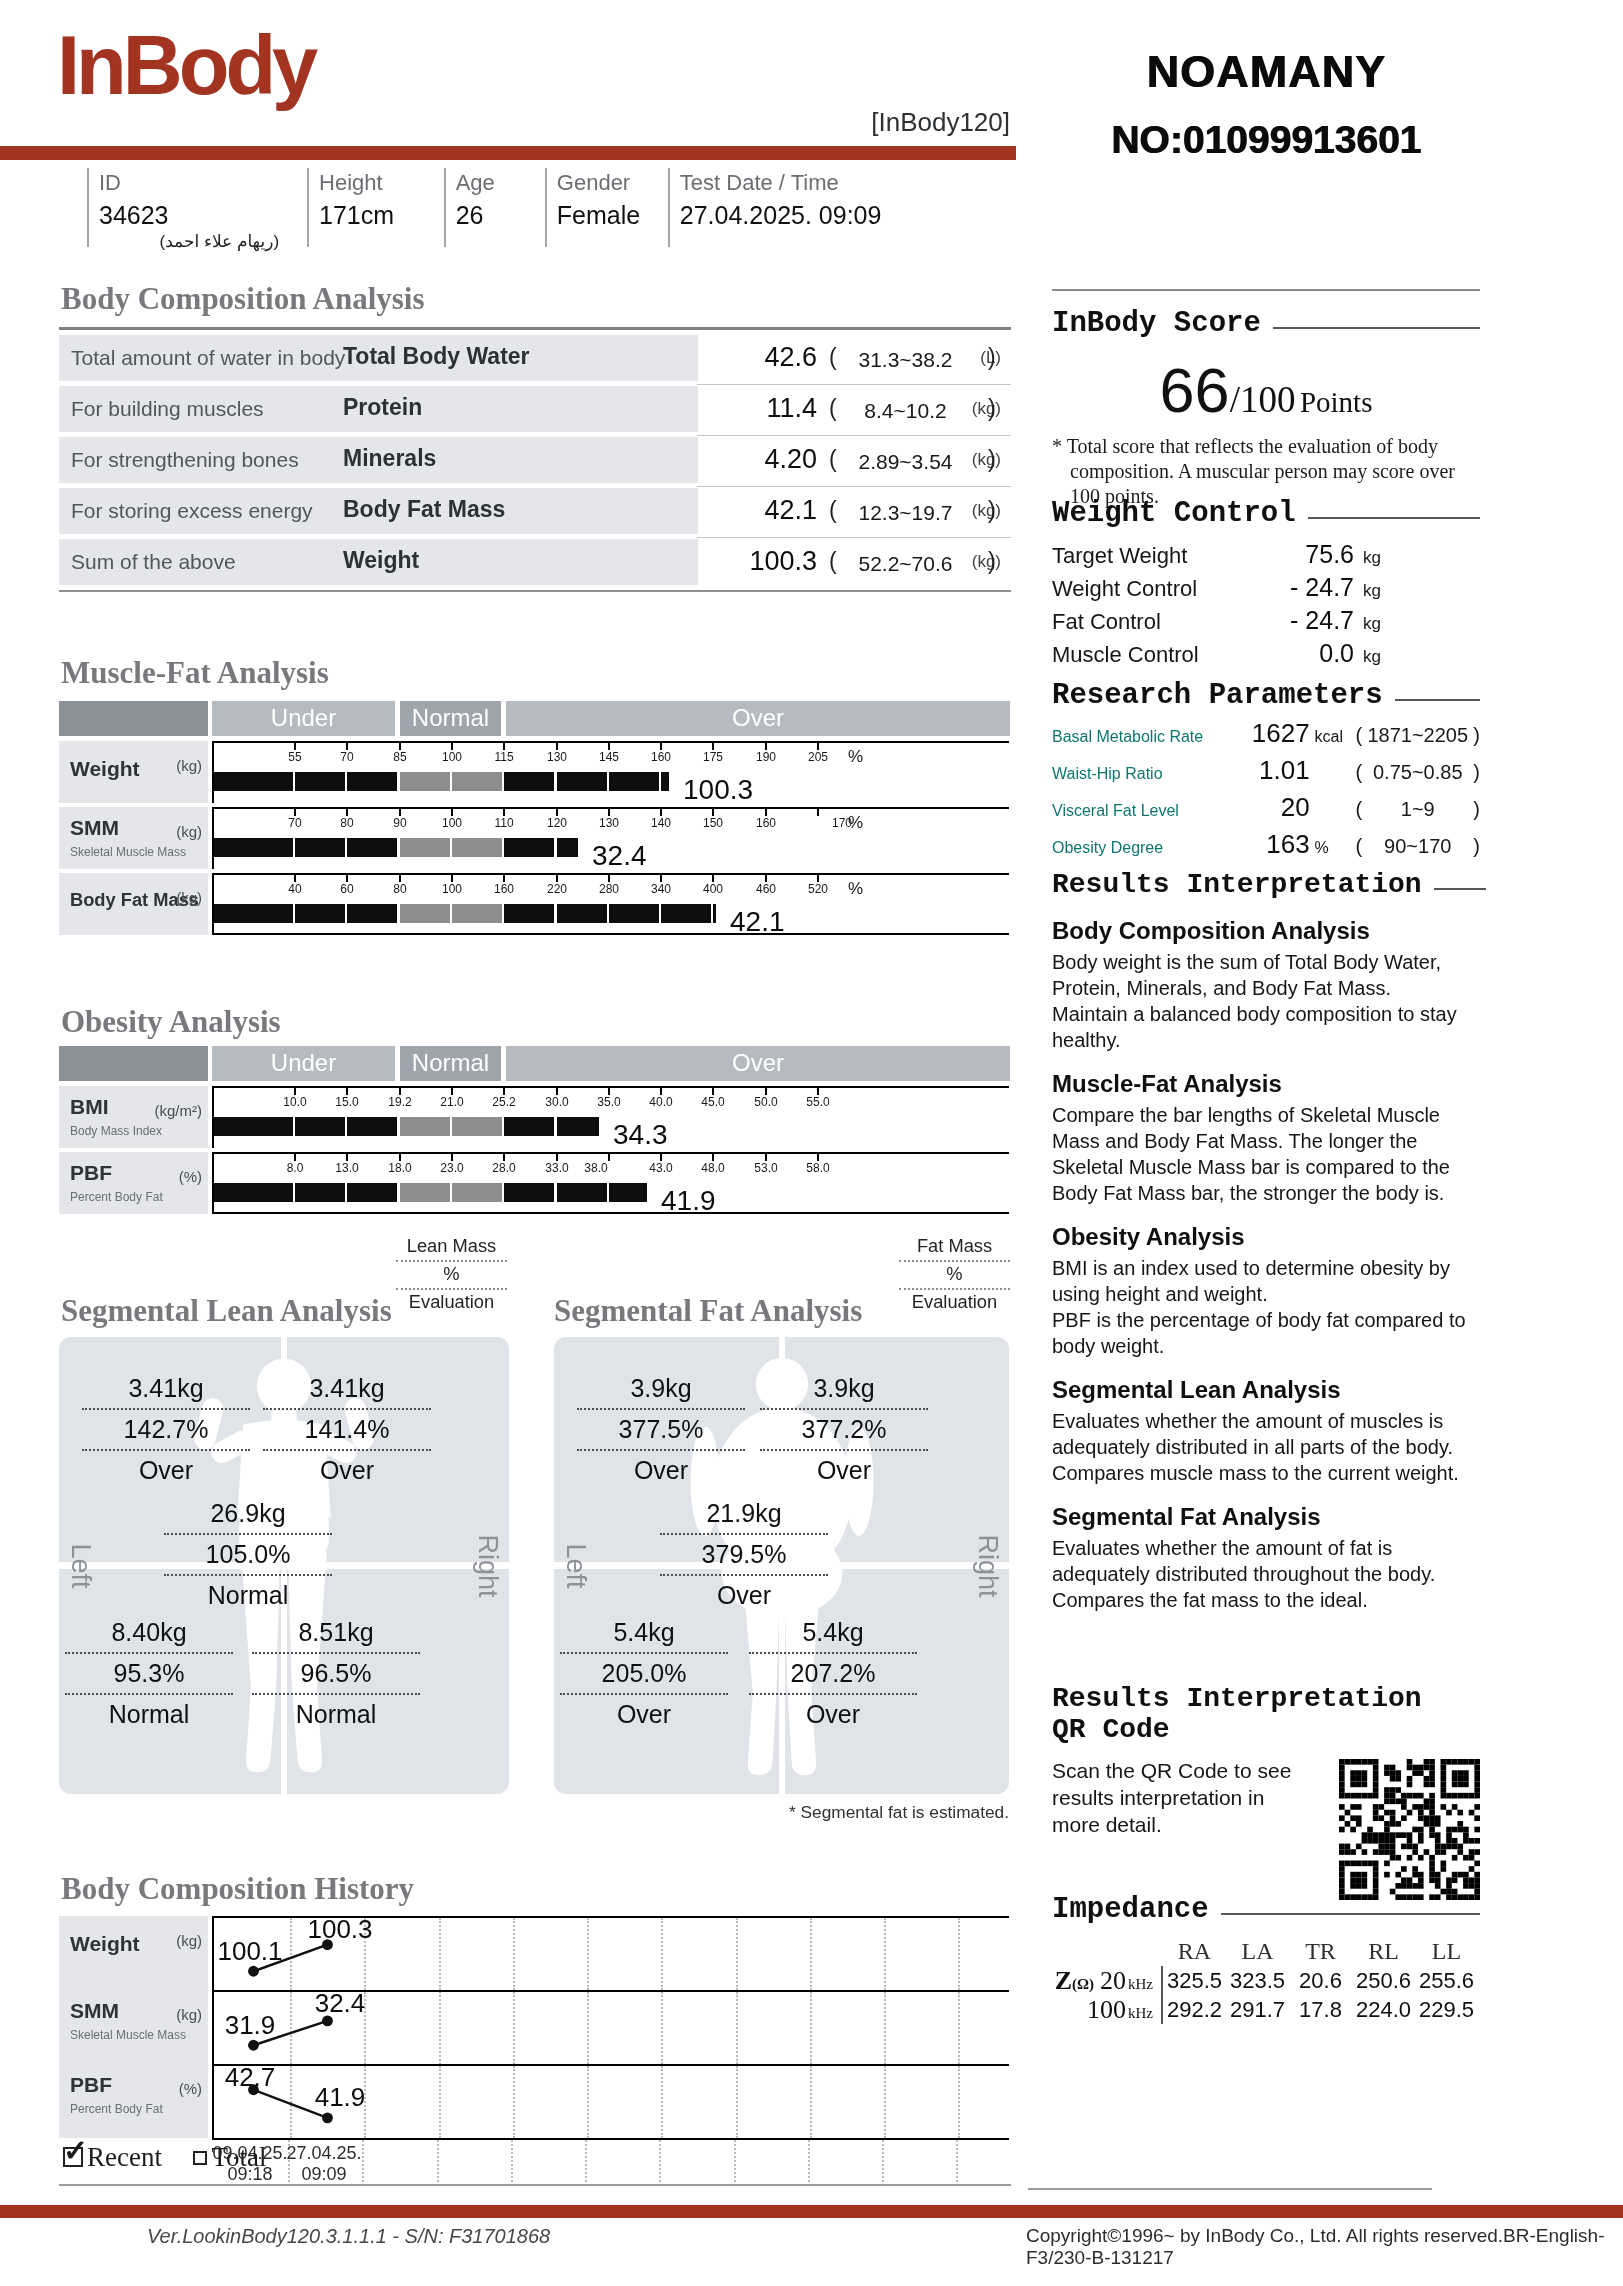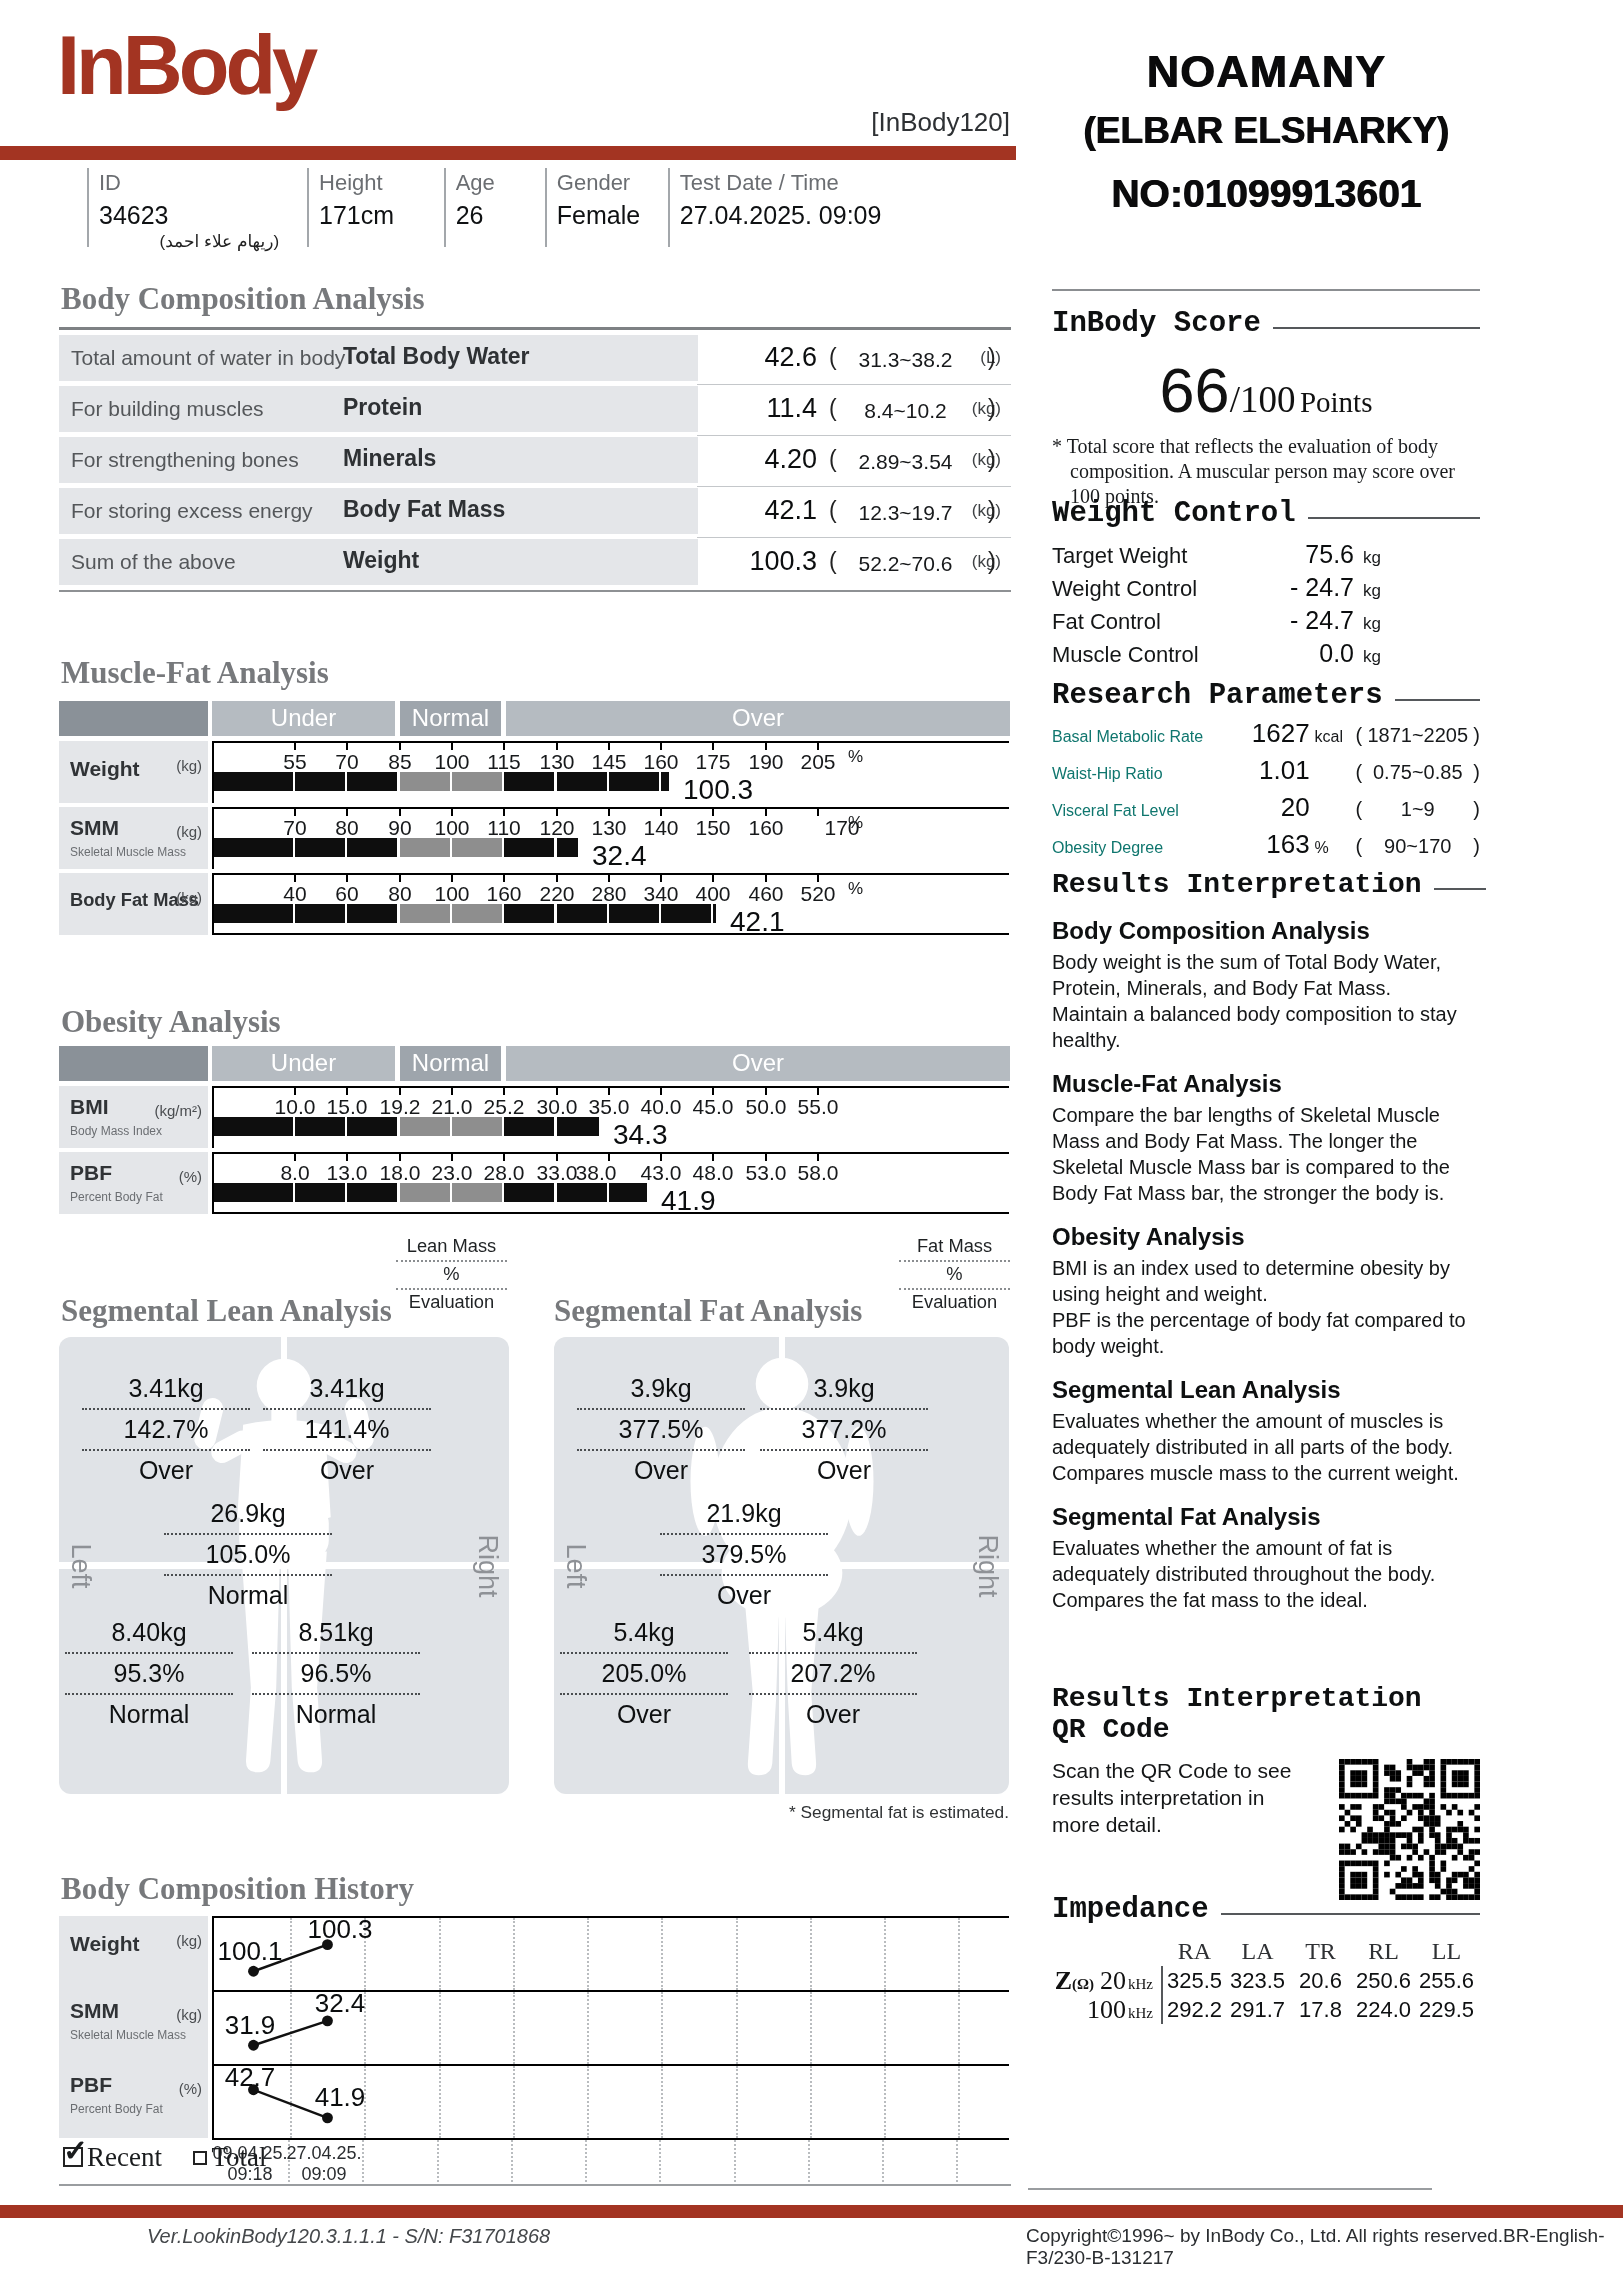--- a/index.html
+++ b/index.html
@@ -44,21 +44,21 @@
   .bar-row{height:62px;margin-bottom:4px;position:relative;}
   .bar-row:last-child{margin-bottom:0;}
   .bar-lblcell{position:absolute;left:0;top:0;width:149px;height:100%;background:var(--cellgray);}
   .bl-main{position:absolute;left:11px;top:16px;font-size:21px;font-weight:700;color:#303336;white-space:nowrap;}
   .bl-main.hasub{top:9px;}
   .bl-sub{position:absolute;left:11px;top:38px;font-size:12px;color:var(--lblgray);white-space:nowrap;}
   .bl-unit{position:absolute;right:6px;top:16px;font-size:15px;color:#4A4D50;}
   .bar-area{position:absolute;left:153px;top:0;width:797px;height:100%;background:#fff;border-top:2px solid #000;border-left:2px solid #000;}
   .last-bar .bar-area{border-bottom:2px solid #000;}
   .tickmark{position:absolute;top:0;width:2px;height:7px;background:#000;}
-  .ticklab{position:absolute;top:7px;transform:translateX(-50%);font-size:21px;color:#17191B;}
+  .ticklab{position:absolute;top:7px;transform:translateX(-50%);font-size:12px;color:#17191B;}
   .pctlab{position:absolute;left:634px;top:4px;font-size:17px;color:#17191B;}
   .bar-seg{position:absolute;top:29px;height:19px;}
   .bar-val{position:absolute;top:31px;font-size:28px;color:#0B0D0E;white-space:nowrap;}
   
   .seg-legend{width:111px;text-align:center;font-size:18.3px;color:#1F2224;}
   .seg-legend div{padding:1px 0 3px 0;border-bottom:2px dotted #8A8D90;}
   .seg-legend div:last-child{border-bottom:none;}
   .panel{background:var(--panelgray);border-radius:12px;overflow:hidden;}
   .vstripe{position:absolute;left:calc(50% - 3px);width:6px;top:0;bottom:0;background:#fff;}
   .hstripe{position:absolute;top:calc(50% - 4px);height:7px;left:0;right:0;background:#fff;}
@@ -118,21 +118,20 @@
 </style>
 </head>
 <body>
 
 <div class="abs" id="logo">InBody</div>
 <div class="abs" id="model-tag">[InBody120]</div>
 <div class="abs" id="red-top"></div>
 
 <div class="abs" id="owner">
   <div class="nm">NOAMANY</div>
-  <div class="nm2">(ELBAR ELSHARKY)</div>
   <div class="no">NO:01099913601</div>
 </div>
 
 <div class="abs" id="id-row">
   <div class="idc" style="width:230px">
     <div class="l">ID</div>
     <div class="v">34623</div>
     <div class="s">(ريهام علاء احمد)</div>
   </div>
   <div class="idc" style="width:129px">

